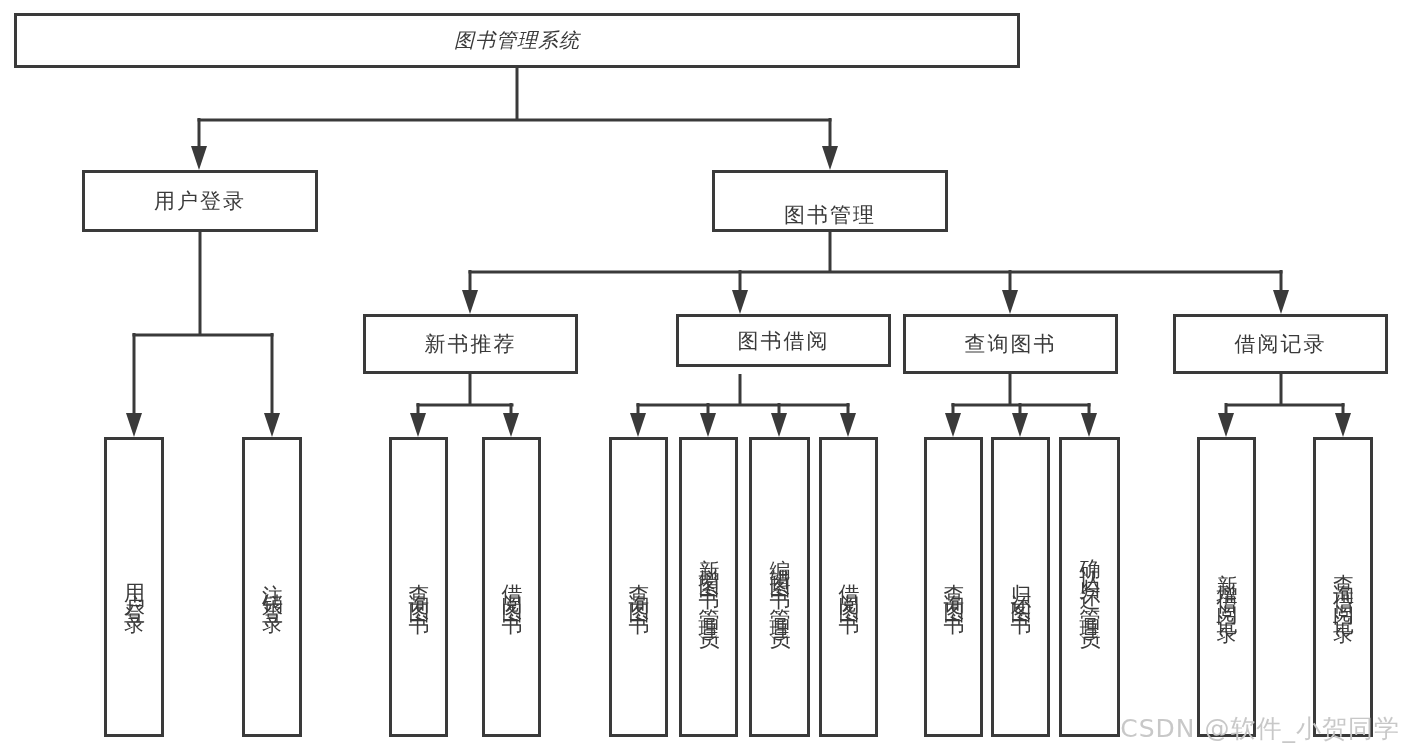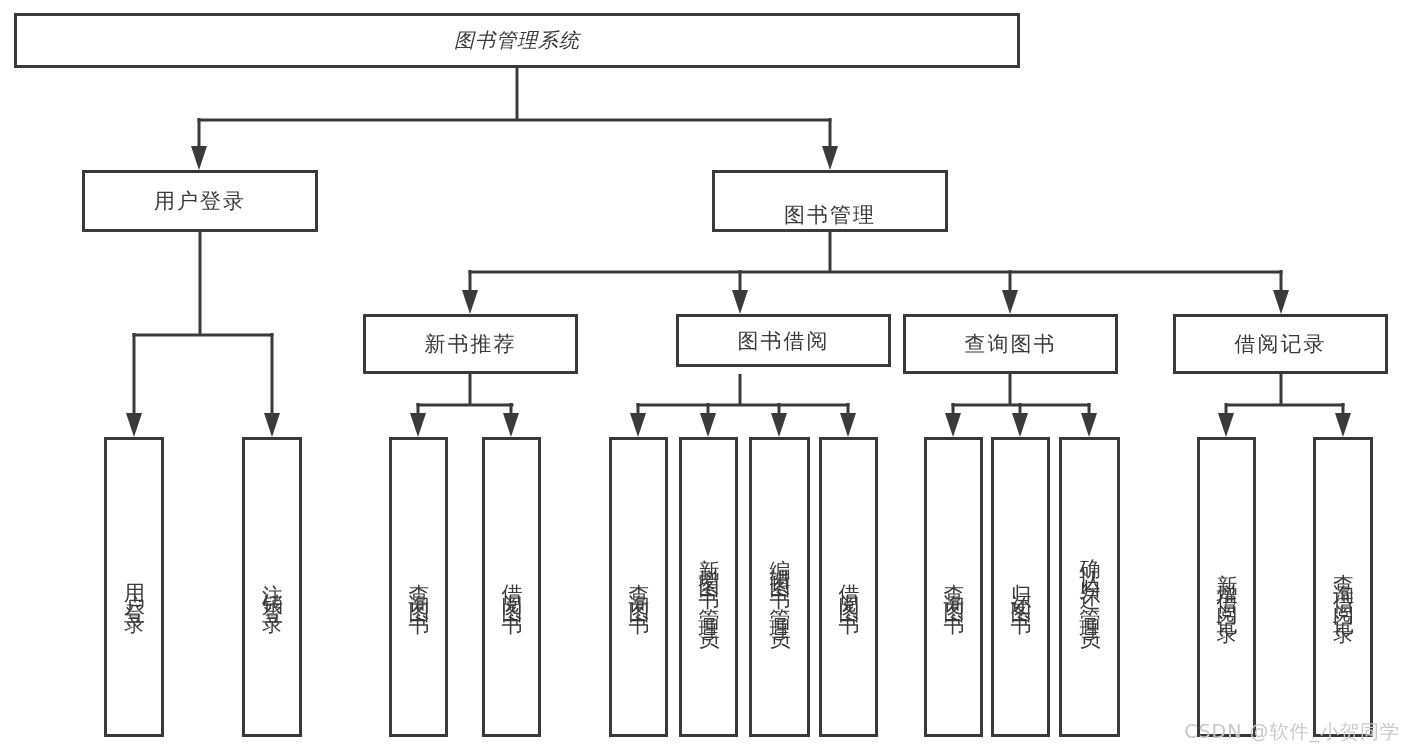--- a/index.html
+++ b/index.html
@@ -24,21 +24,21 @@
   .hlabel{font-size:21px;letter-spacing:2px;white-space:nowrap;}
   .root-label{font-size:20px;letter-spacing:1px;}
   .leaf{width:59px;height:300px;top:437px;}
   .vtext{
     writing-mode:vertical-rl;text-orientation:mixed;
     font-size:21px;letter-spacing:10px;line-height:1;
     color:var(--text-color);
   }
   .watermark{
     position:absolute;right:5px;bottom:2px;
-    font-size:19px;letter-spacing:1px;white-space:nowrap;
+    font-size:25px;letter-spacing:1px;white-space:nowrap;
     color:var(--wm-color);
   }
 </style>
 </head>
 <body>
 
 <div class="canvas">
 
   <svg class="connectors" viewBox="0 0 1405 747" xmlns="http://www.w3.org/2000/svg">
 

